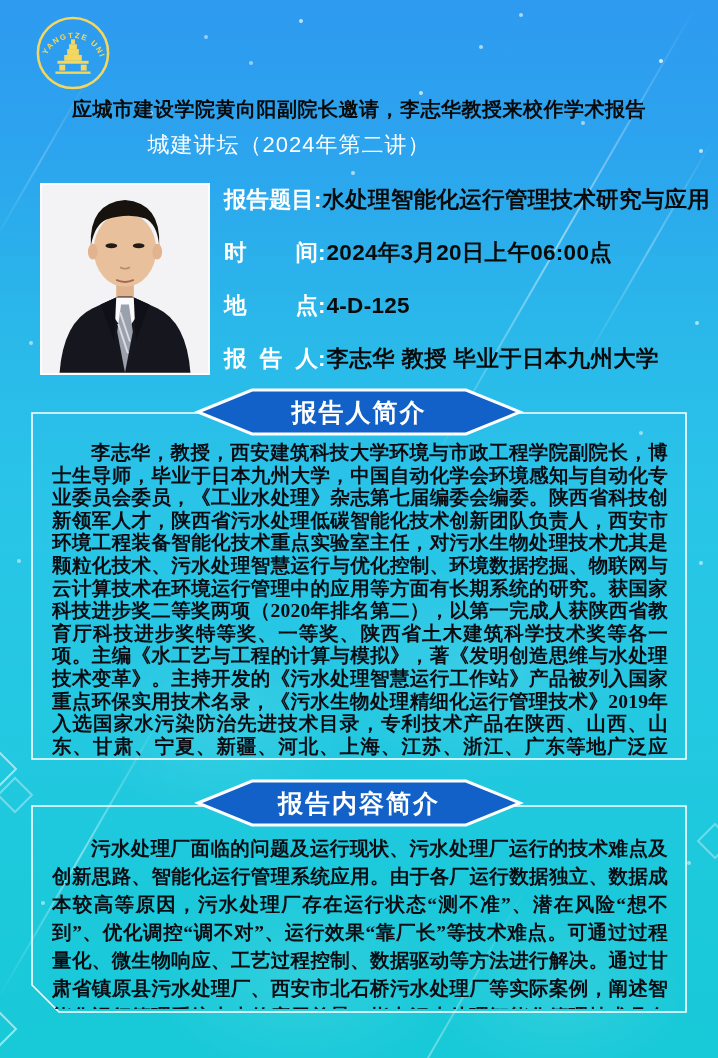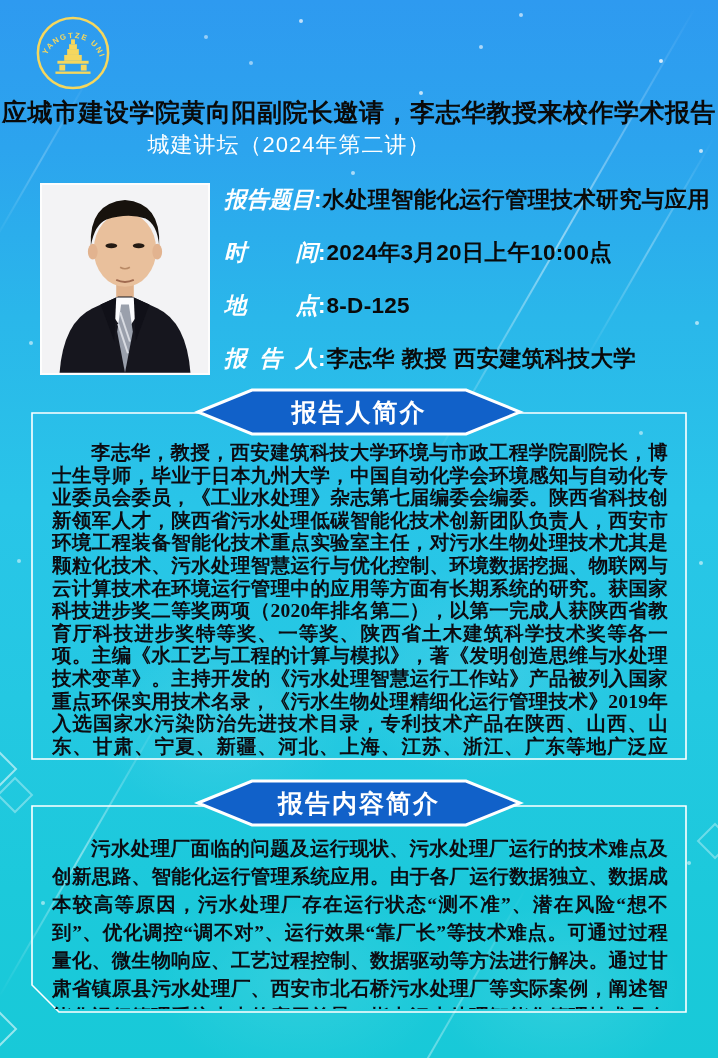--- a/index.html
+++ b/index.html
@@ -41,41 +41,41 @@
 
   
   .seal{ position:absolute; left:34px; top:14px; width:78px; height:78px; }
   .univ-name{
     position:absolute; left:116px; top:20px; width:260px; height:70px;
     font-family:"Liberation Serif","DejaVu Serif",serif; font-weight:bold; font-style:italic;
     font-size:47px; line-height:70px; color:#f5d75e; letter-spacing:4px;
   }
   .main-title{
     position:absolute; left:0; top:96px; width:718px; text-align:center;
-    font-size:25px; font-weight:900; color:#0a0a0a; letter-spacing:.5px;
+    font-size:20px; font-weight:900; color:#0a0a0a; letter-spacing:.5px;
   }
   .subtitle{
     position:absolute; left:0; top:130px; width:578px; text-align:center;
     font-size:22px; font-weight:500; color:#ffffff; letter-spacing:1px;
   }
 
   
   .photo{
     position:absolute; left:40px; top:183px; width:170px; height:192px;
     background:#f4f4f6; border:2px solid #fdfdfd; overflow:hidden;
   }
   .photo svg{ display:block; width:100%; height:100%; }
   .details{
     position:absolute; left:224px; top:184px; width:478px; height:190px;
     display:flex; flex-direction:column; justify-content:space-between;
   }
   .info-row{ display:flex; align-items:baseline; white-space:nowrap; }
   .lbl{
     display:inline-block; width:94px; color:#ffffff; font-weight:800; font-size:22.5px;
-    text-align:justify; text-align-last:justify;font-style:italic;
+    text-align:justify; text-align-last:justify;
   }
   .colon{ color:#ffffff; font-weight:800; font-size:22.5px; margin-right:1px; }
   .val{ color:#0a0a0a; font-weight:800; font-size:22.5px; letter-spacing:.3px;text-align:center; }
 
   
   .panel{ position:absolute; left:31px; width:656px; }
   .panel-bio{ top:412px; height:348px; }
   .panel-sum{ top:805px; height:208px; }
   .panel-border{ position:absolute; left:0; top:0; width:100%; height:100%; }
   .badge{
@@ -164,31 +164,31 @@
 
   <div class="details">
     <div class="info-row">
       <span class="lbl">报告题目</span>
         <span class="colon">:</span>
       <span class="val">水处理智能化运行管理技术研究与应用</span>
     </div>
     <div class="info-row">
       <span class="lbl">时间</span>
         <span class="colon">:</span>
-      <span class="val">2024年3月20日上午10:00点</span>
+      <span class="val">2024年3月20日上午06:00点</span>
     </div>
     <div class="info-row">
       <span class="lbl">地点</span>
         <span class="colon">:</span>
-      <span class="val">8-D-125</span>
+      <span class="val">4-D-125</span>
     </div>
     <div class="info-row">
       <span class="lbl">报告人</span>
         <span class="colon">:</span>
-      <span class="val">李志华 教授 西安建筑科技大学</span>
+      <span class="val">李志华 教授 毕业于日本九州大学</span>
     </div>
   </div>
 
   <section class="panel panel-bio">
     <svg class="panel-border" viewBox="0 0 656 348" preserveAspectRatio="none">
       <polygon points="1,1 655,1 655,347 1,347" fill="none" stroke="#ffffff" stroke-width="1.6"></polygon>
     </svg>
     <div class="badge">
       <svg viewBox="0 0 330 50">
         <polygon points="4,25 58,3 272,3 326,25 272,47 58,47" fill="#1161c9" stroke="#ffffff" stroke-width="3"></polygon>

